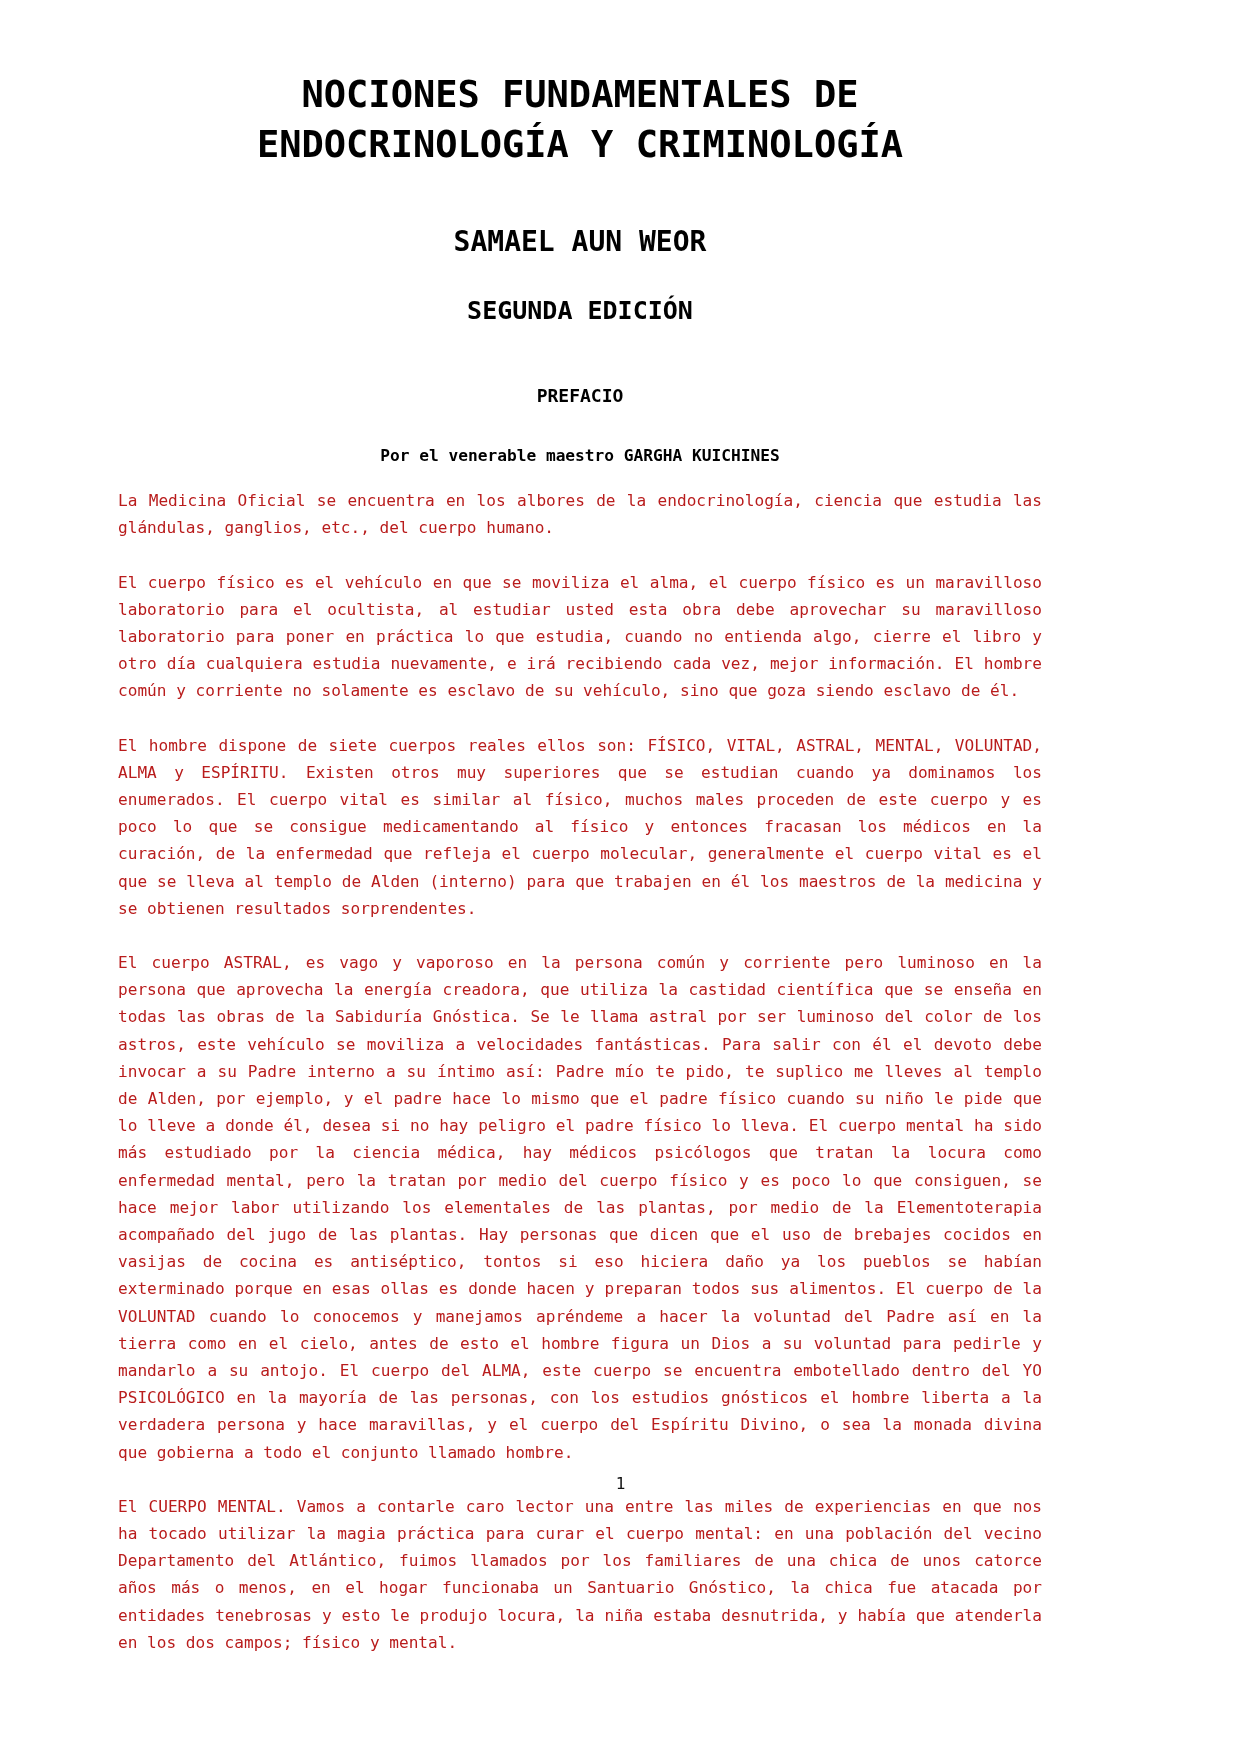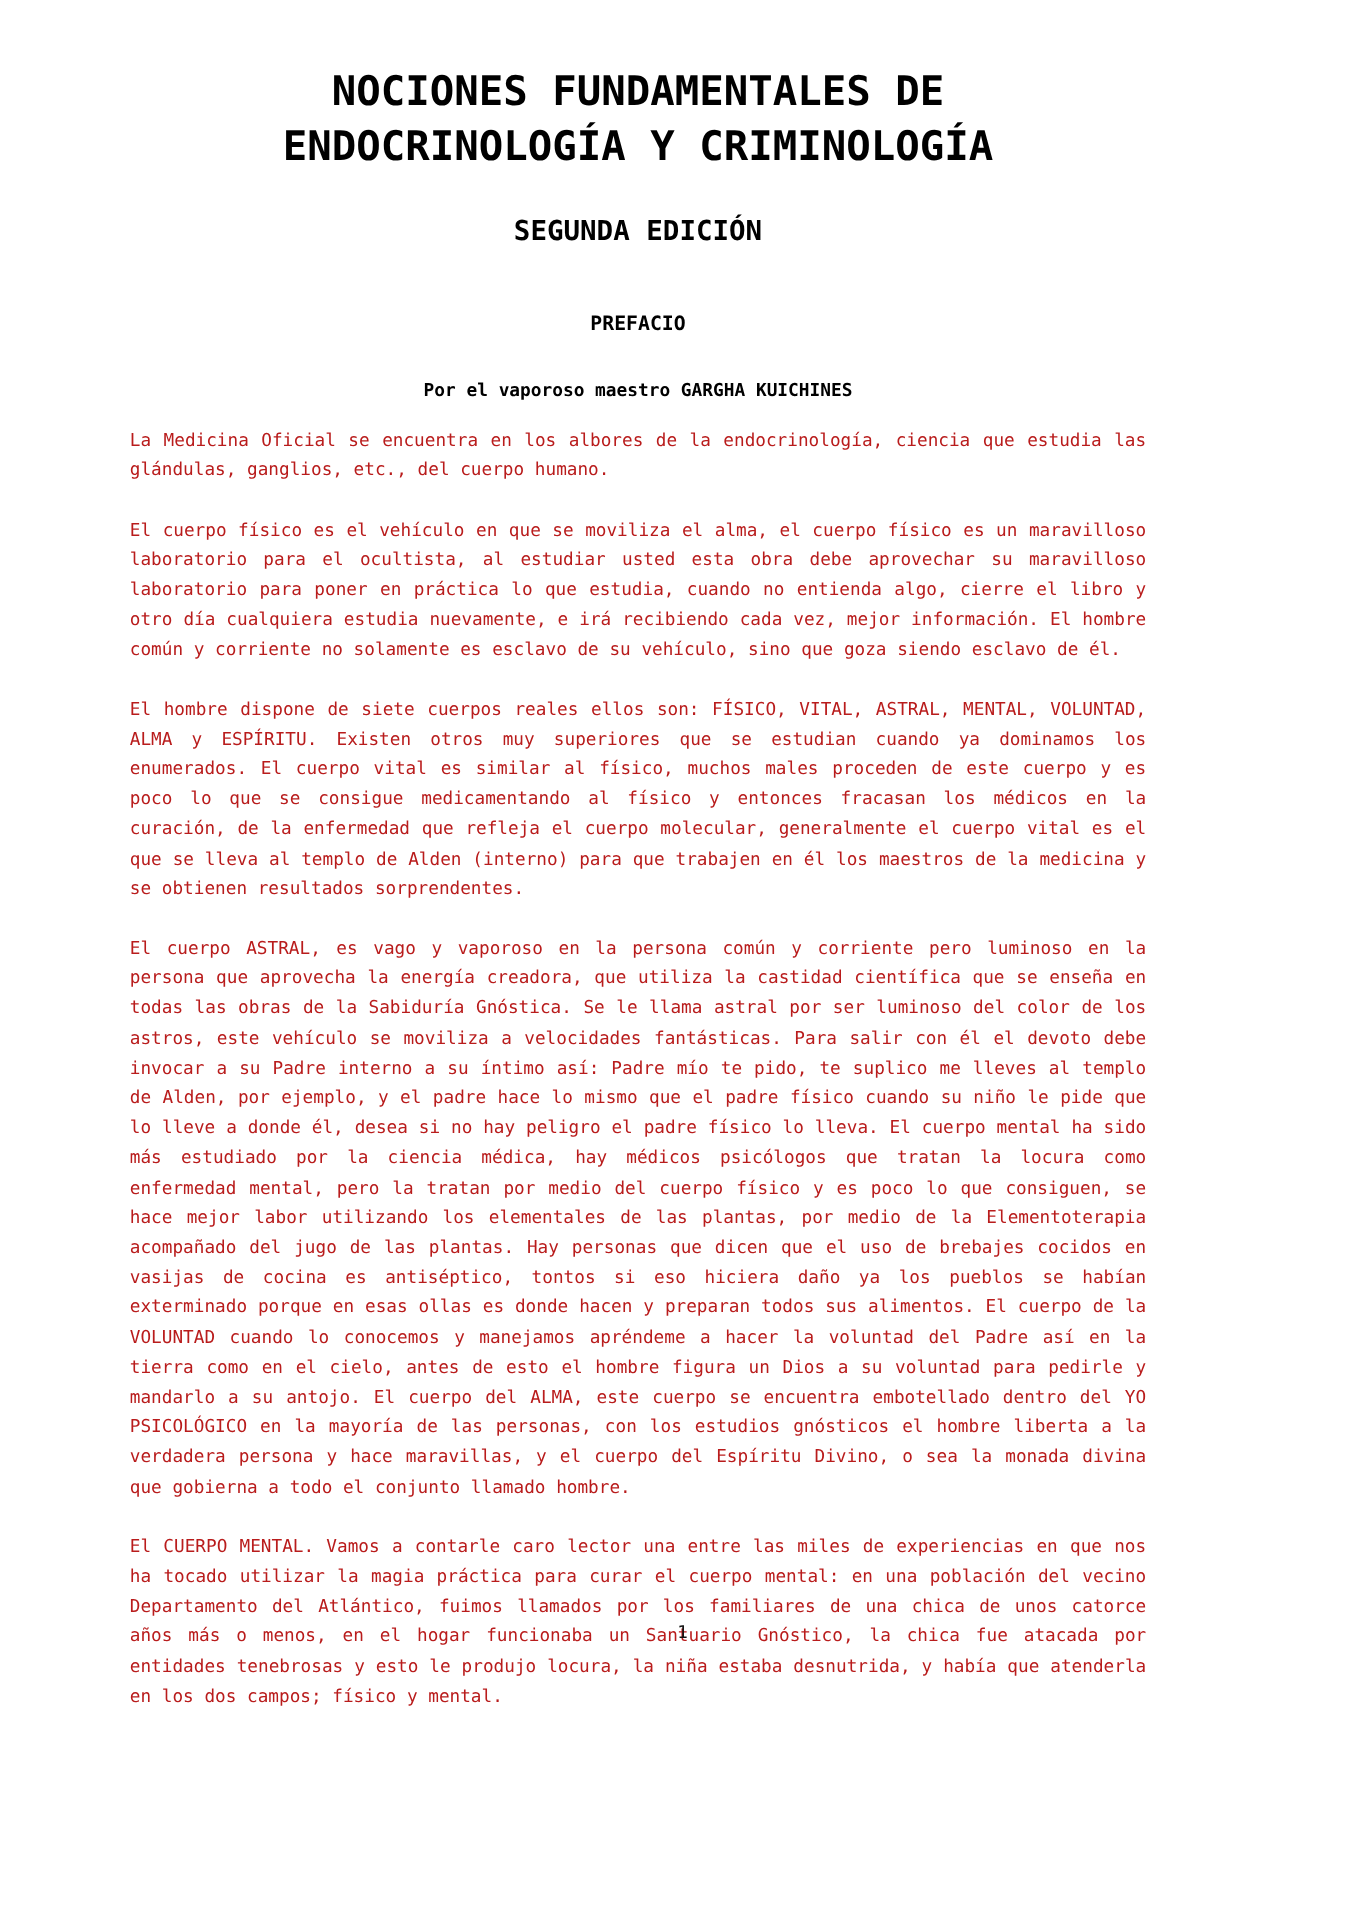--- a/index.html
+++ b/index.html
@@ -29,21 +29,21 @@
   
 
   .doc-title {
     font-family: "DejaVu Sans Mono", "Liberation Mono", monospace;
     font-weight: bold;
     font-size: 37px;
     line-height: 1.34;
     letter-spacing: 0px;
     text-align: center;
     color: #000000;
-    margin: 0;
+    margin: 12px;
     padding-top: 58px;
     white-space: pre-line;
   }
 
   .doc-author {
     font-family: "DejaVu Sans Mono", "Liberation Mono", monospace;
     font-weight: bold;
     font-size: 28px;
     text-align: center;
     color: #000000;
@@ -120,26 +120,27 @@
 </head>
 <body>
 
 <div class="page">
 
   <div class="content">
 
     <h1 class="doc-title">NOCIONES FUNDAMENTALES DE
 ENDOCRINOLOGÍA Y CRIMINOLOGÍA</h1>
 
+    <h2 class="doc-author">SAMAEL AUN WEOR</h2>
 
     <h3 class="doc-edition">SEGUNDA EDICIÓN</h3>
 
     <h4 class="section-heading">PREFACIO</h4>
 
-    <div class="byline">Por el vaporoso maestro GARGHA KUICHINES</div>
+    <div class="byline">Por el venerable maestro GARGHA KUICHINES</div>
 
     <div class="body-block">
       <p class="para">La Medicina Oficial se encuentra en los albores de la endocrinología, ciencia que estudia las glándulas, ganglios, etc., del cuerpo humano.</p>
       <p class="para">El cuerpo físico es el vehículo en que se moviliza el alma, el cuerpo físico es un maravilloso laboratorio para el ocultista, al estudiar usted esta obra debe aprovechar su maravilloso laboratorio para poner en práctica lo que estudia, cuando no entienda algo, cierre el libro y otro día cualquiera estudia nuevamente, e irá recibiendo cada vez, mejor información. El hombre común y corriente no solamente es esclavo de su vehículo, sino que goza siendo esclavo de él.</p>
       <p class="para">El hombre dispone de siete cuerpos reales ellos son: FÍSICO, VITAL, ASTRAL, MENTAL, VOLUNTAD, ALMA y ESPÍRITU. Existen otros muy superiores que se estudian cuando ya dominamos los enumerados. El cuerpo vital es similar al físico, muchos males proceden de este cuerpo y es poco lo que se consigue medicamentando al físico y entonces fracasan los médicos en la curación, de la enfermedad que refleja el cuerpo molecular, generalmente el cuerpo vital es el que se lleva al templo de Alden (interno) para que trabajen en él los maestros de la medicina y se obtienen resultados sorprendentes.</p>
       <p class="para">El cuerpo ASTRAL, es vago y vaporoso en la persona común y corriente pero luminoso en la persona que aprovecha la energía creadora, que utiliza la castidad científica que se enseña en todas las obras de la Sabiduría Gnóstica. Se le llama astral por ser luminoso del color de los astros, este vehículo se moviliza a velocidades fantásticas. Para salir con él el devoto debe invocar a su Padre interno a su íntimo así: Padre mío te pido, te suplico me lleves al templo de Alden, por ejemplo, y el padre hace lo mismo que el padre físico cuando su niño le pide que lo lleve a donde él, desea si no hay peligro el padre físico lo lleva. El cuerpo mental ha sido más estudiado por la ciencia médica, hay médicos psicólogos que tratan la locura como enfermedad mental, pero la tratan por medio del cuerpo físico y es poco lo que consiguen, se hace mejor labor utilizando los elementales de las plantas, por medio de la Elementoterapia acompañado del jugo de las plantas. Hay personas que dicen que el uso de brebajes cocidos en vasijas de cocina es antiséptico, tontos si eso hiciera daño ya los pueblos se habían exterminado porque en esas ollas es donde hacen y preparan todos sus alimentos. El cuerpo de la VOLUNTAD cuando lo conocemos y manejamos apréndeme a hacer la voluntad del Padre así en la tierra como en el cielo, antes de esto el hombre figura un Dios a su voluntad para pedirle y mandarlo a su antojo. El cuerpo del ALMA, este cuerpo se encuentra embotellado dentro del YO PSICOLÓGICO en la mayoría de las personas, con los estudios gnósticos el hombre liberta a la verdadera persona y hace maravillas, y el cuerpo del Espíritu Divino, o sea la monada divina que gobierna a todo el conjunto llamado hombre.</p>
       <p class="para">El CUERPO MENTAL. Vamos a contarle caro lector una entre las miles de experiencias en que nos ha tocado utilizar la magia práctica para curar el cuerpo mental: en una población del vecino Departamento del Atlántico, fuimos llamados por los familiares de una chica de unos catorce años más o menos, en el hogar funcionaba un Santuario Gnóstico, la chica fue atacada por entidades tenebrosas y esto le produjo locura, la niña estaba desnutrida, y había que atenderla en los dos campos; físico y mental.</p>
     </div>
 
   </div>

